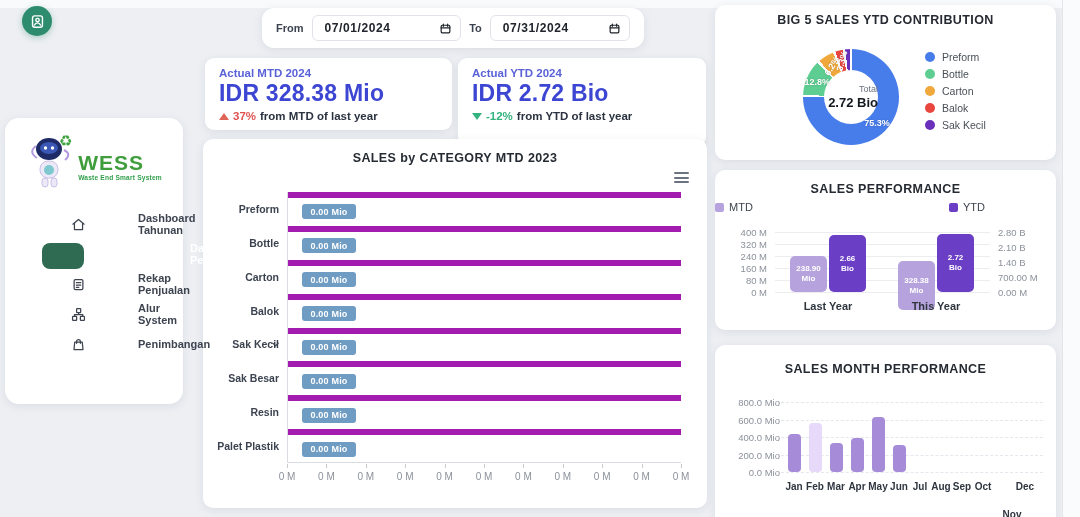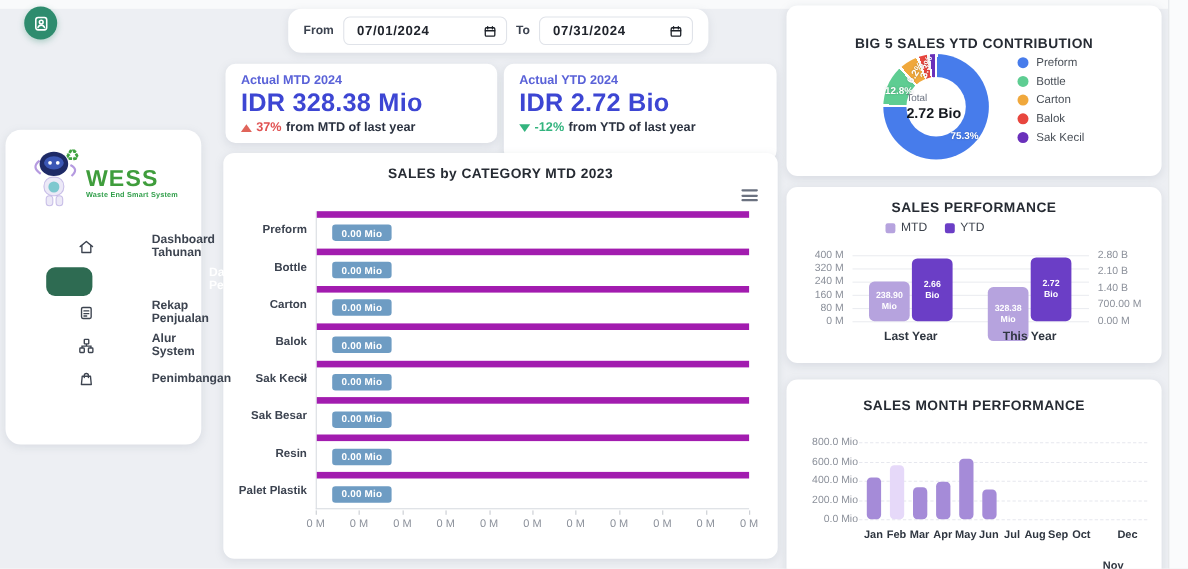--- a/index.html
+++ b/index.html
@@ -58,35 +58,35 @@
   .cat-label { height:33.875px; display:flex; align-items:center; justify-content:flex-end; font-size:10.5px; font-weight:bold; color:#3c4350; }
   .cat-plot { position:absolute; left:84px; top:53px; width:394px; height:271px; border-left:1px solid #d9dce1; border-bottom:1px solid #d9dce1; }
   .cat-row { height:33.875px; border-top:6px solid #a21caf; display:flex; align-items:center; }
   .cat-badge { margin-left:14px; width:54px; height:15px; border-radius:3px; color:#fff; font-size:9px; font-weight:bold; display:flex; align-items:center; justify-content:center; letter-spacing:.2px; }
   .cat-xaxis { position:absolute; left:0; top:324px; width:504px; height:30px; }
   .cat-tick { position:absolute; top:1px; width:1px; height:4px; background:#c9ccd2; }
   .cat-ticklabel { position:absolute; top:8px; transform:translateX(-50%); font-size:10px; color:#8b909a; white-space:nowrap; }
 
   
   .donut-card { left:715px; top:5px; width:341px; height:155px; }
-  .donut-title { margin-top:28px; }
+  .donut-title { margin-top:8px; }
   .donut { position:absolute; left:88px; top:44px; width:96px; height:96px; border-radius:50%; }
-  .donut-hole { position:absolute; left:21px; top:21px; width:54px; height:54px; background:#fff; border-radius:50%; display:flex; flex-direction:column; align-items:flex-start; justify-content:center; }
+  .donut-hole { position:absolute; left:21px; top:21px; width:54px; height:54px; background:#fff; border-radius:50%; display:flex; flex-direction:column; align-items:flex-end; justify-content:center; }
   .donut-hole .t { font-size:9px; color:#6b7280; }
   .donut-hole .v { font-size:13px; font-weight:bold; color:#14181f; margin-top:1px; }
   .slice-label { position:absolute; font-size:9px; font-weight:bold; color:#fff; white-space:nowrap; text-shadow:0 0 2px rgba(0,0,0,.25); }
   .donut-legend { position:absolute; left:210px; top:43px; }
   .legend-item { display:flex; align-items:center; gap:7px; height:17px; cursor:pointer; }
   .legend-dot { width:10px; height:10px; border-radius:50%; }
   .legend-item span.lab { font-size:10.5px; color:#4a5058; }
 
   
   .perf-card { left:715px; top:170px; width:341px; height:160px; }
   .perf-title { margin-top:12px; }
-  .perf-legend { position:absolute; left:0; top:30px; width:270px; display:flex; justify-content:center; gap:16px; }
+  .perf-legend { position:absolute; left:0; top:30px; width:270px; display:flex; justify-content:space-between; gap:16px; }
   .perf-legend .legend-item { height:14px; gap:5px; }
   .legend-sq { width:9px; height:9px; border-radius:2px; }
   .perf-legend span.lab { font-size:11px; color:#3d434d; }
   .perf-grid { position:absolute; height:1px; background:#ebedf1; }
   .perf-ylab { position:absolute; transform:translateY(-50%); font-size:9.5px; color:#8b909a; white-space:nowrap; }
   .perf-ylab.left { text-align:right; width:44px; left:8px; }
   .perf-ylab.right { left:283px; }
   .perf-bar { position:absolute; border-radius:5px; display:flex; flex-direction:column; align-items:center; justify-content:center; color:#fff; font-size:8px; font-weight:bold; line-height:1.25; text-align:center; }
   .perf-cat { position:absolute; top:130px; width:90px; transform:translateX(-50%); text-align:center; font-size:11px; font-weight:bold; color:#2f3640; }
 

